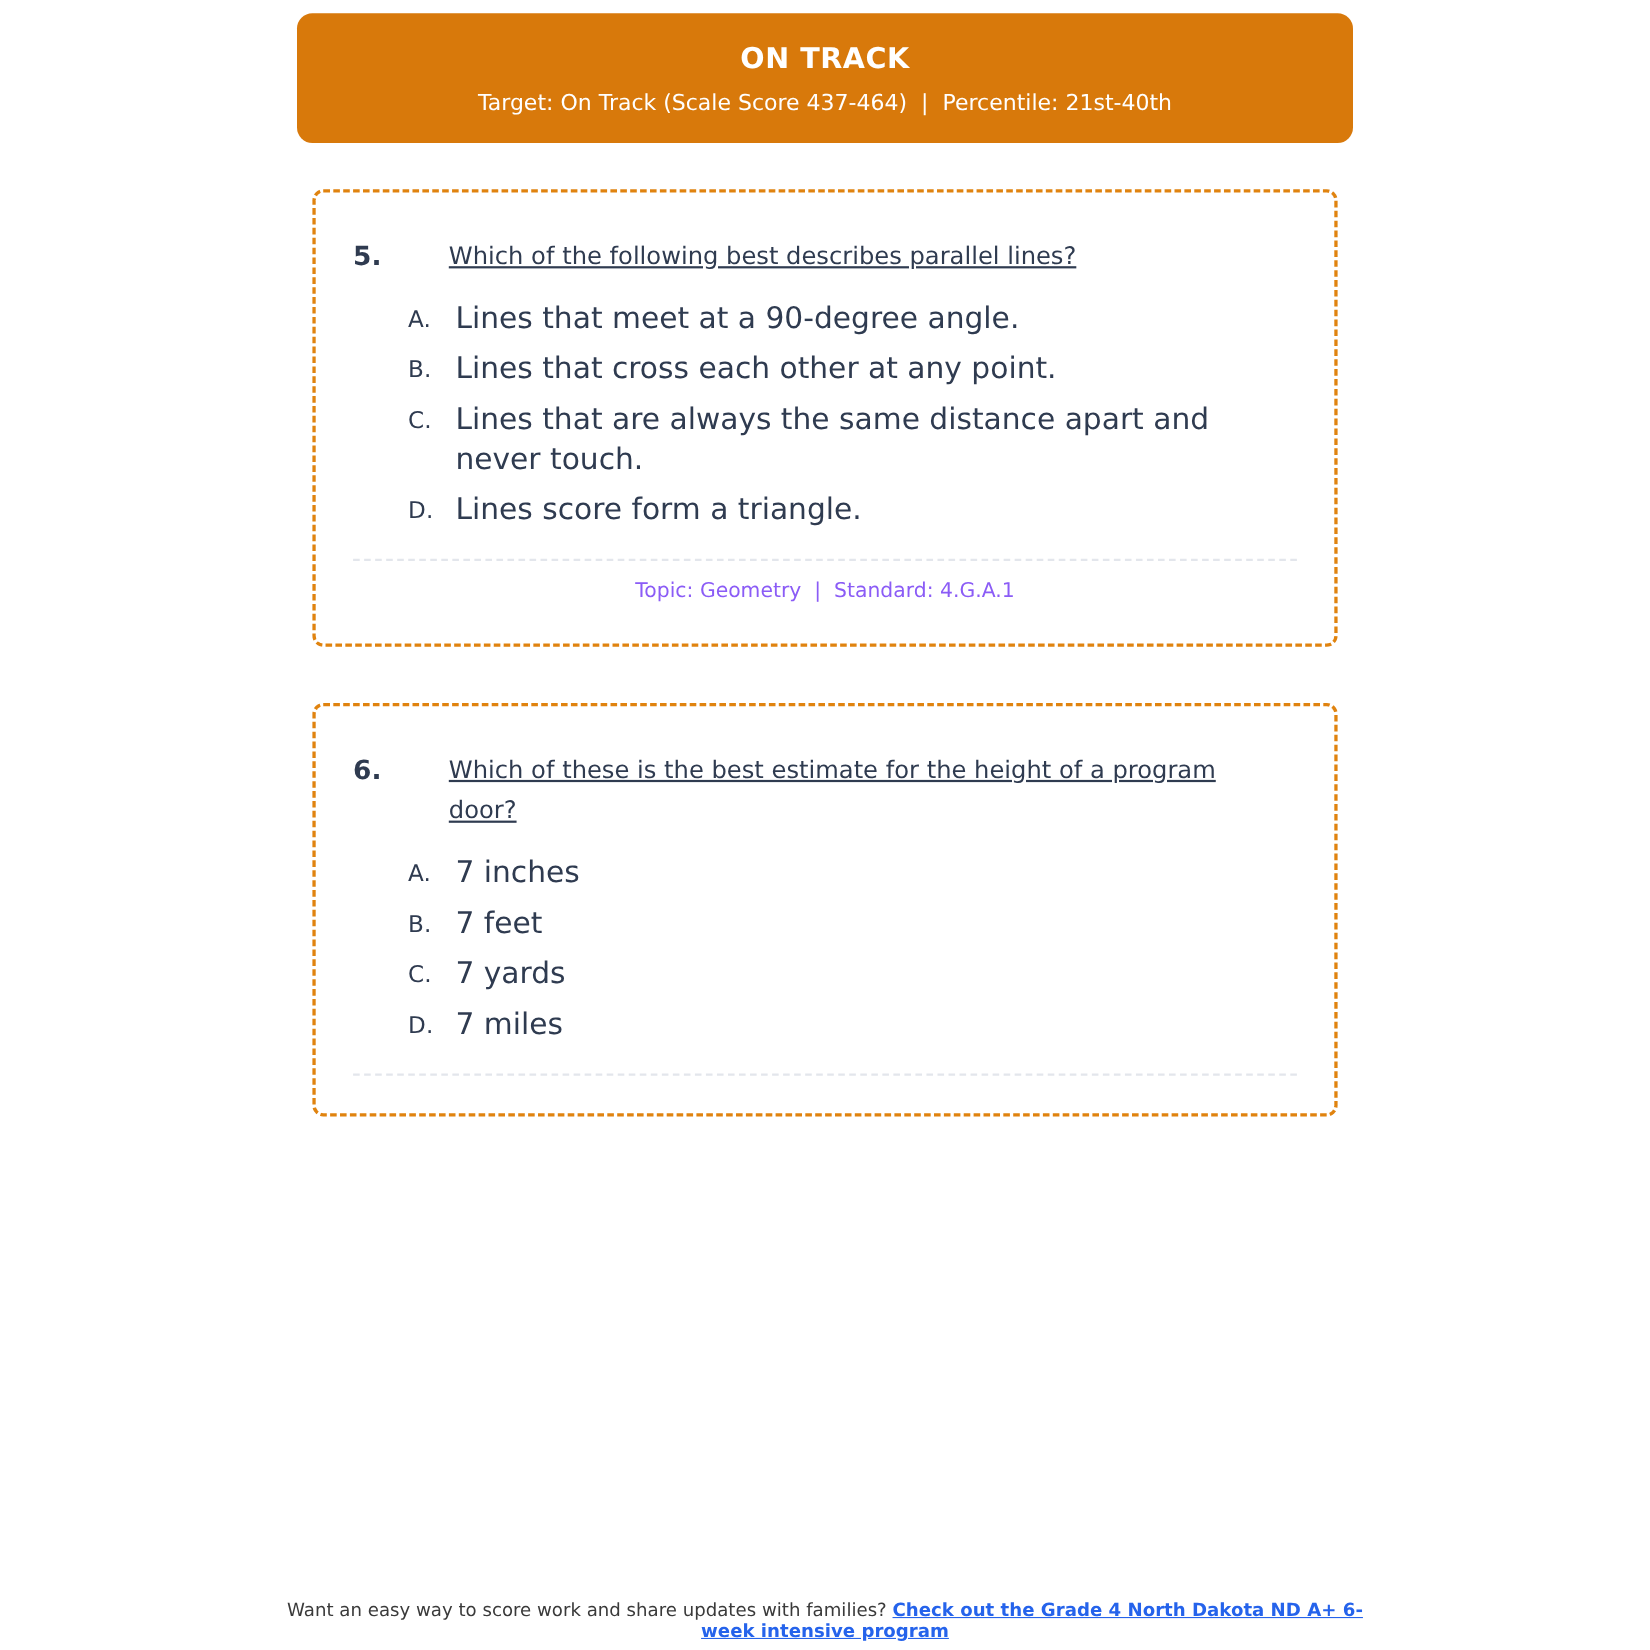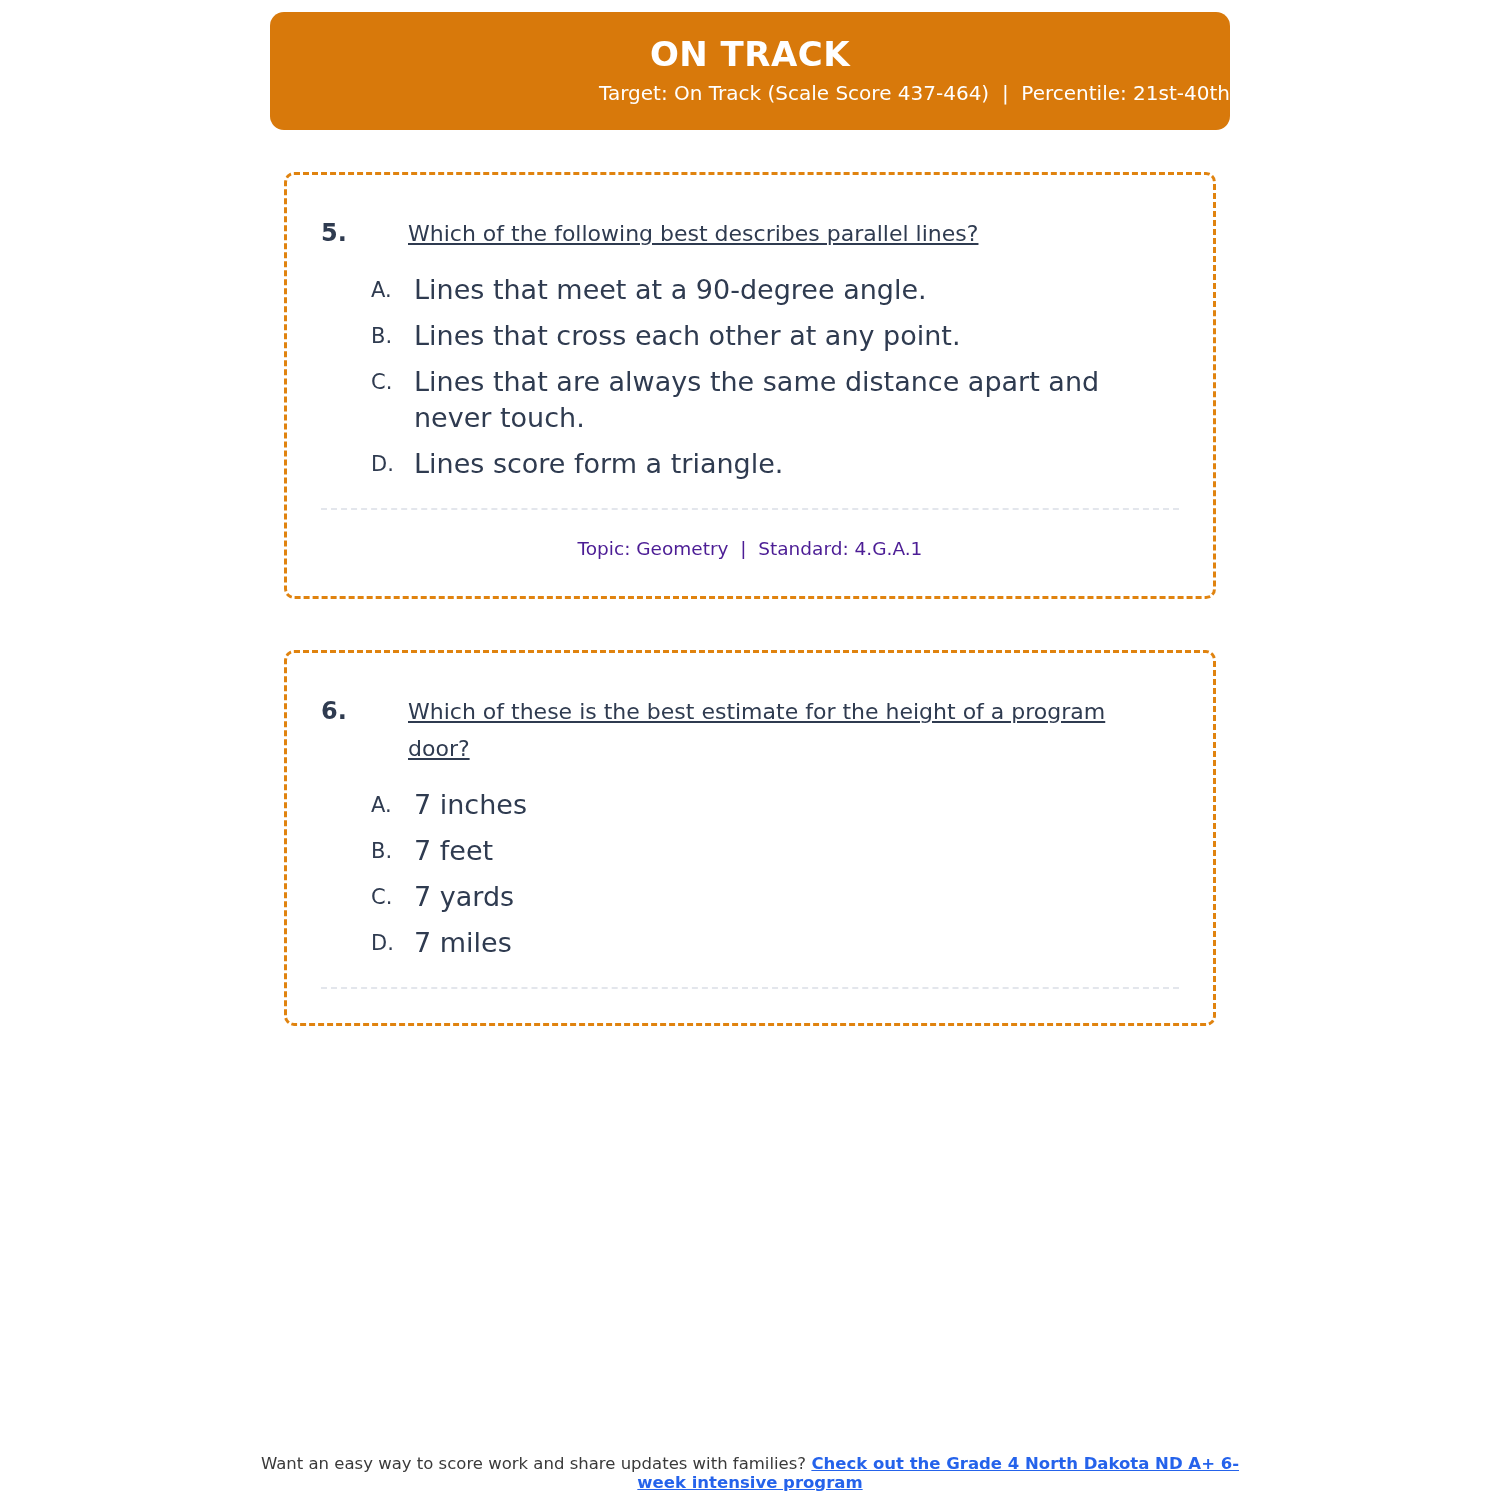--- a/index.html
+++ b/index.html
@@ -18,31 +18,30 @@
     width: 960px;
     height: 118px;
     margin: 12px auto 0 auto;
     background: #D8790B;
     border-radius: 14px;
     text-align: center;
     padding-top: 27px;
   }
   .banner-title {
     color: #ffffff;
-    font-size: 34px;
+    font-size: 26px;
     font-weight: bold;
     line-height: 30px;
     letter-spacing: 0.5px;
   }
   .banner-subtitle {
     color: #ffffff;
     font-size: 20px;
     line-height: 24px;
     margin-top: 12px;
-    text-align: right;
   }
 
   
   .card {
     width: 932px;
     margin: 42px auto 0 auto;
     border: 3px dashed #E0830F;
     border-radius: 10px;
     padding: 40px 34px 34px 34px;
     background: #ffffff;
@@ -88,25 +87,25 @@
     color: #2F3B50;
     line-height: 36px;
   }
 
   .card-divider {
     border: 0;
     border-top: 2px dashed #E3E6EC;
     margin: 26px 0 0 0;
   }
   .topic-line {
-    margin-top: 26px;
+    margin-top: 15px;
     text-align: center;
     font-size: 18.5px;
     line-height: 26px;
-    color: #4c1d95;
+    color: #8b5cf6;
   }
 
   
   .page-footer {
     position: absolute;
     left: 0;
     right: 0;
     bottom: 8px;
     text-align: center;
   }

